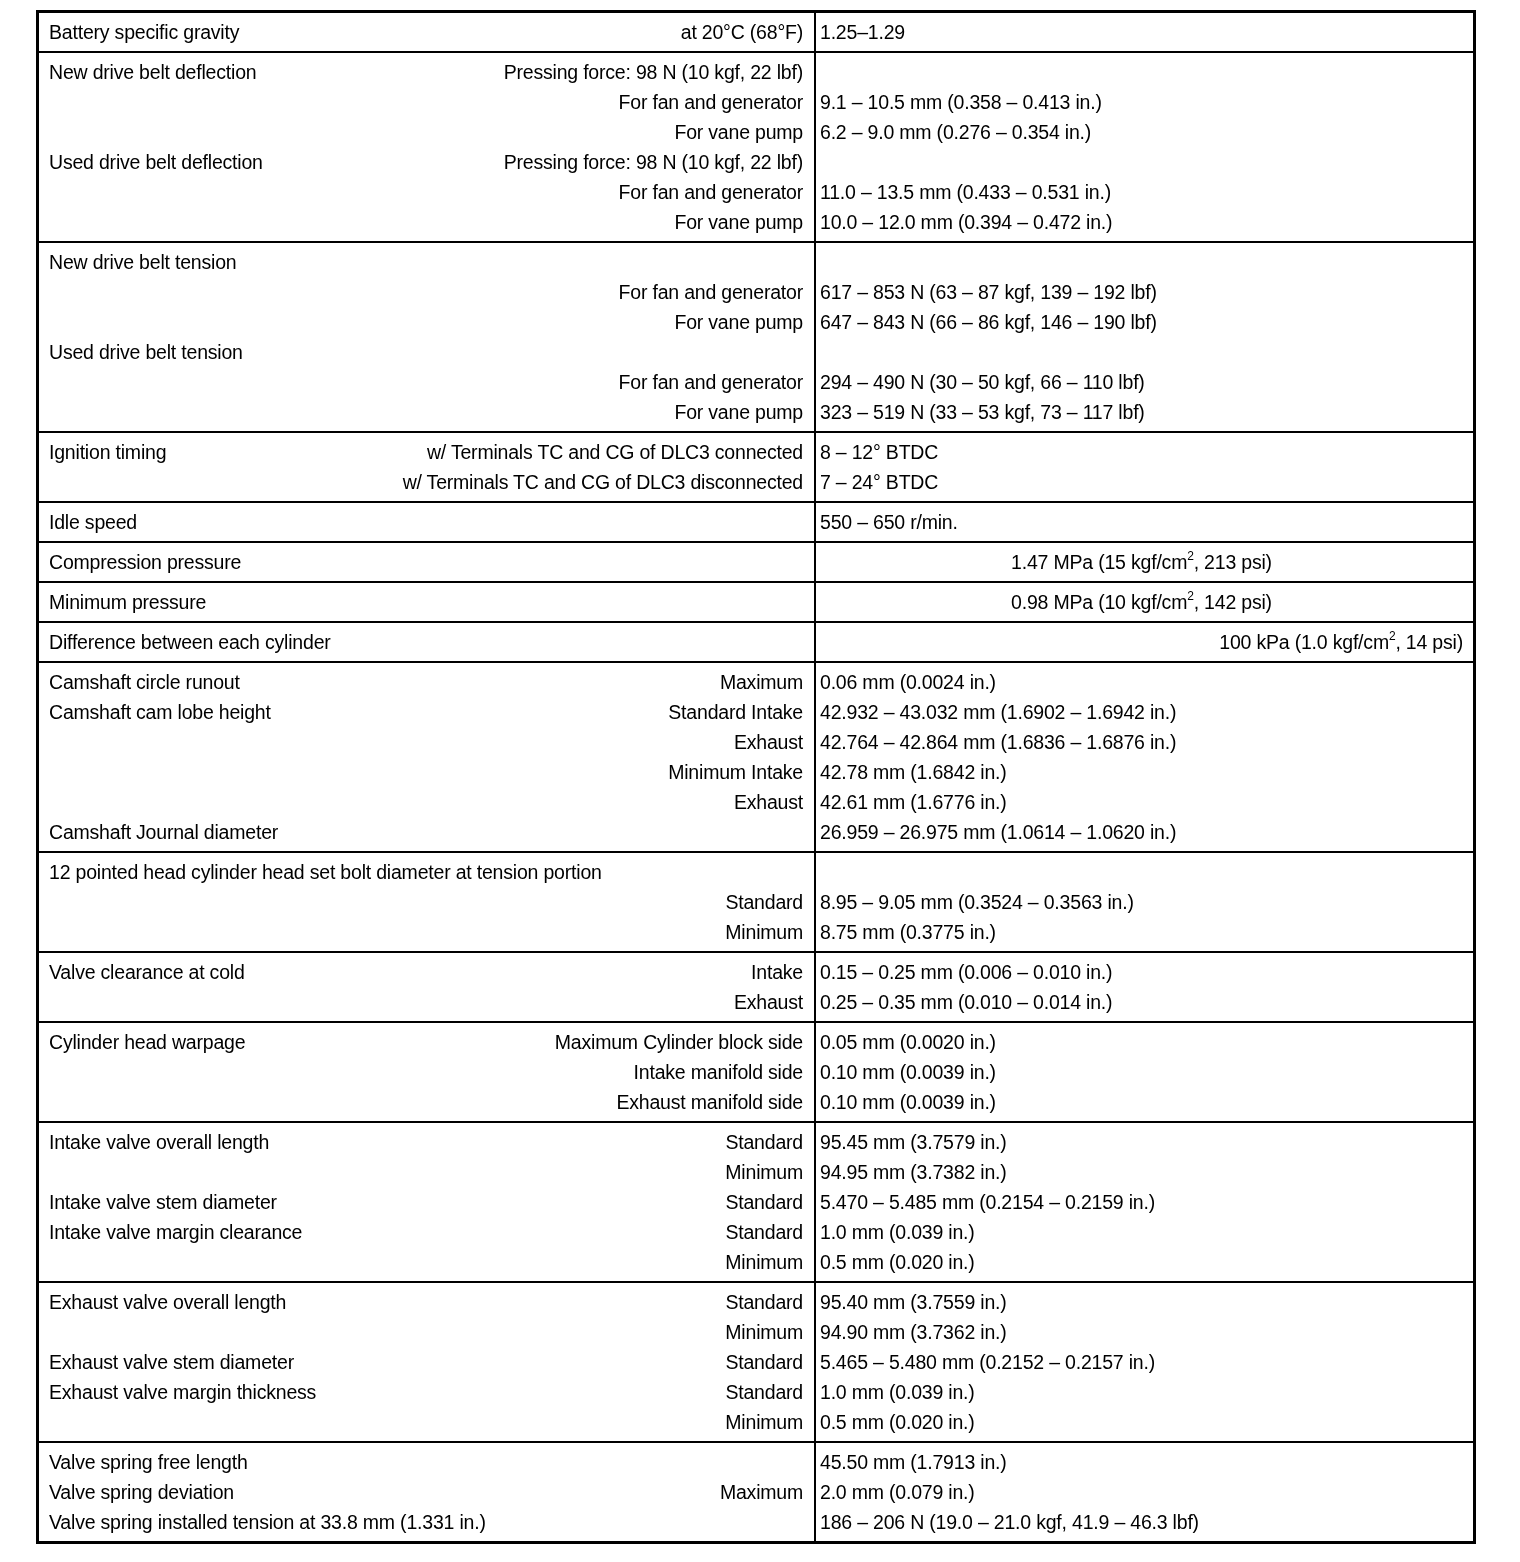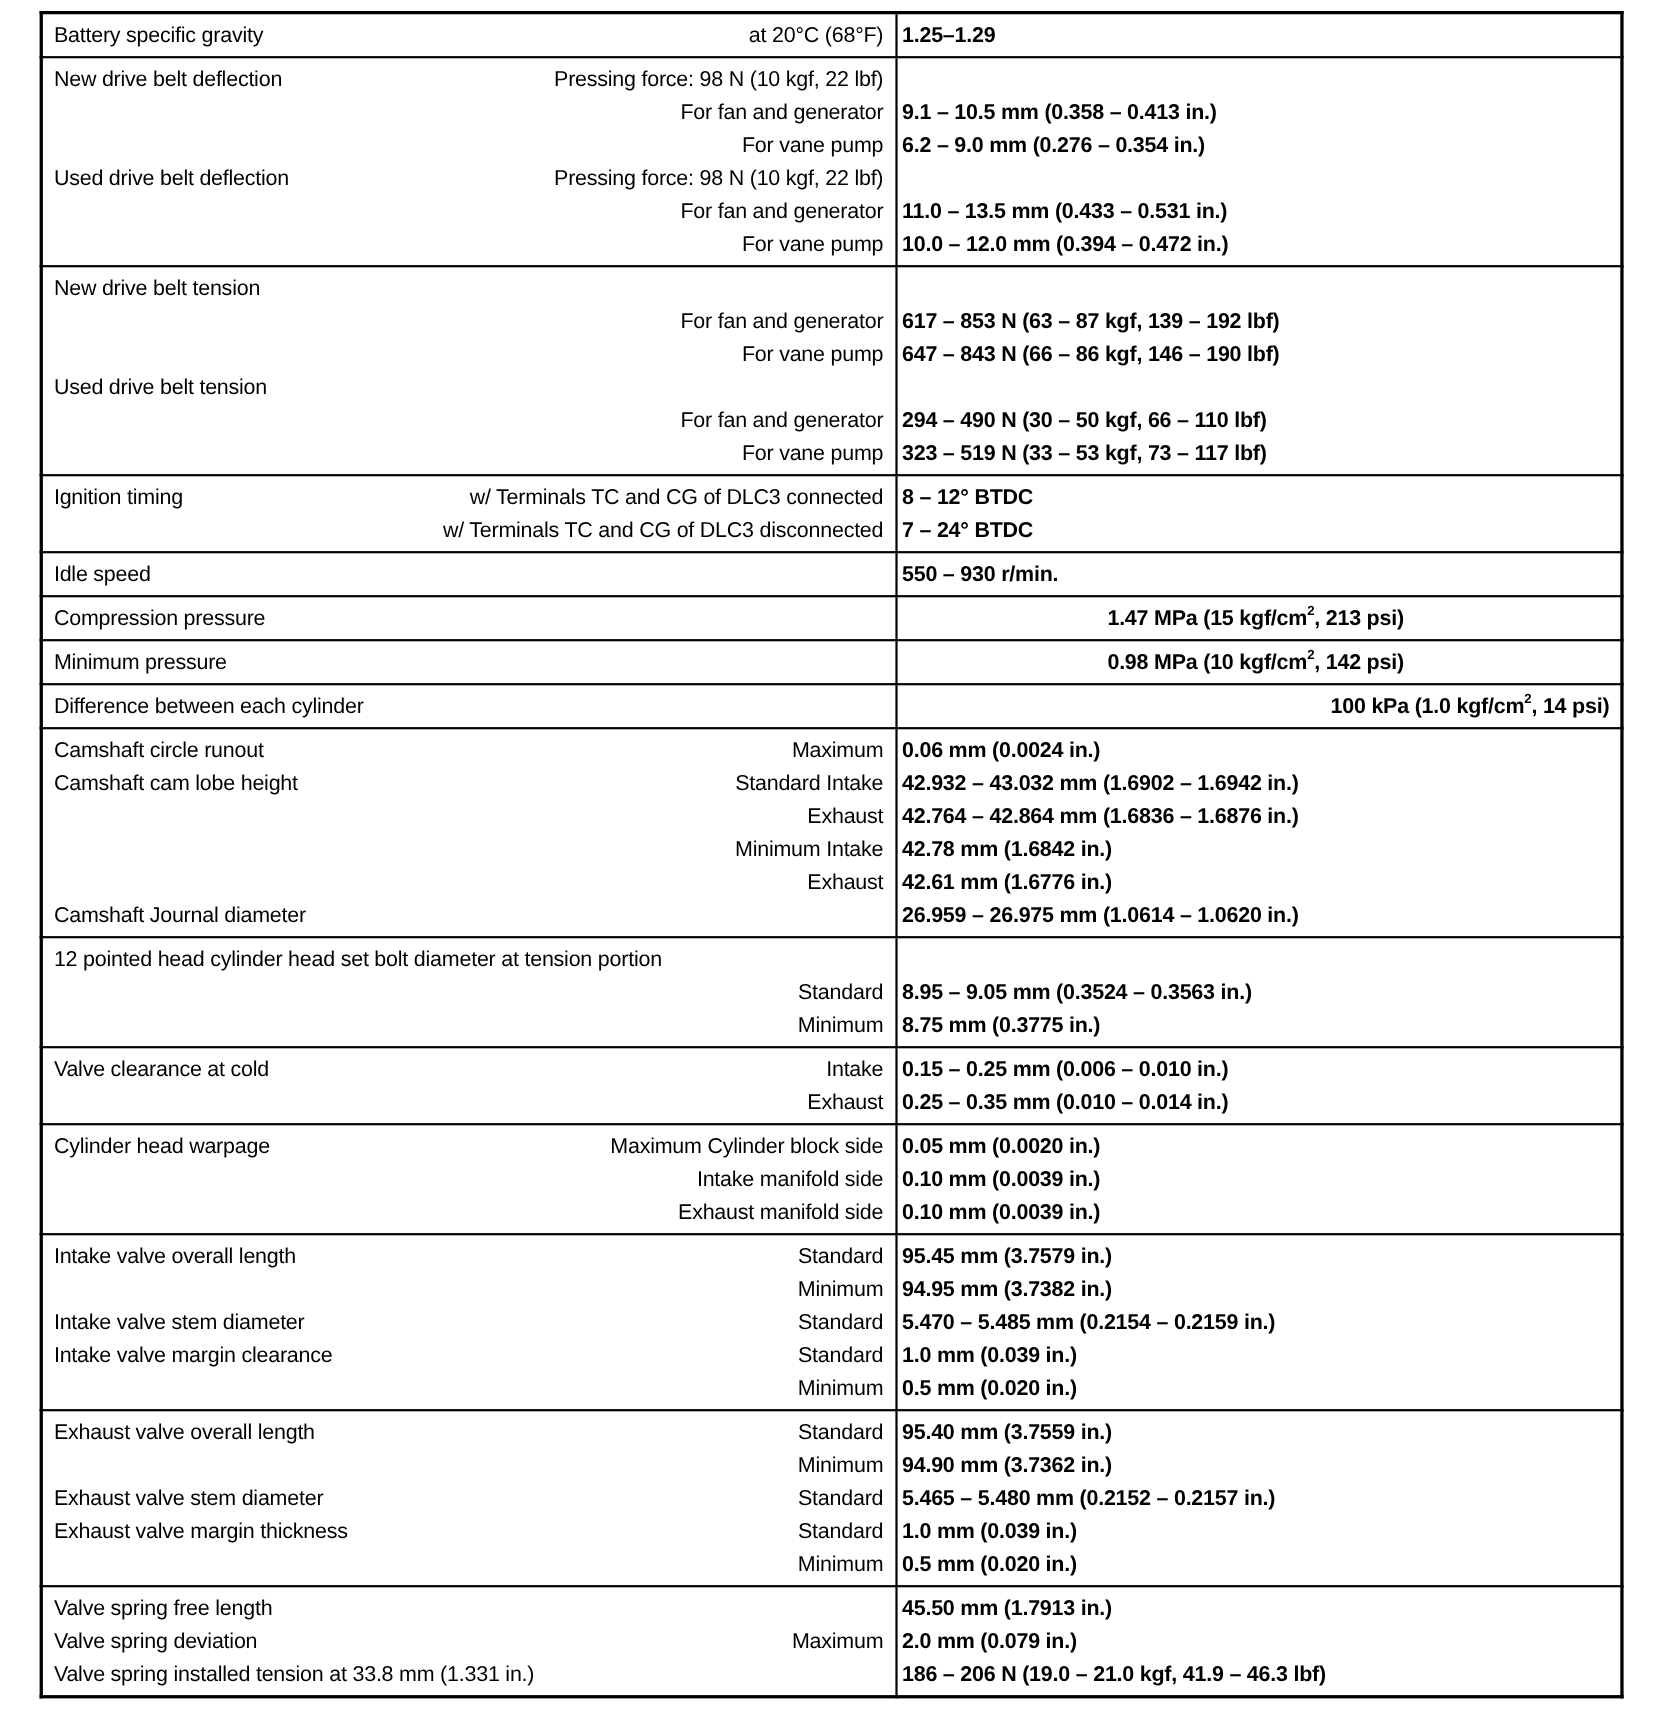--- a/index.html
+++ b/index.html
@@ -2,21 +2,21 @@
 <html><head>
 <meta charset="utf-8">
 <style>
   html, body { margin: 0; padding: 0; background: #ffffff; }
   body { width: 1520px; height: 1562px; position: relative; overflow: hidden;
          font-family: "Liberation Sans", sans-serif; color: #000; }
   #spec-table { position: absolute; left: 36px; top: 10px; width: 1440px;
                 border-collapse: collapse; border: 3px solid #000; table-layout: fixed; }
   #spec-table td { border: 2px solid #000; vertical-align: top; padding: 4px 10px 4px 10px; }
   #spec-table td.lcol { width: 754px; padding-right: 11px; }
-  #spec-table td.rcol { padding-left: 4px; font-weight: bold; }
+  #spec-table td.rcol { padding-left: 4px; }
   .line { height: 30px; line-height: 30px; font-size: 19.5px; white-space: nowrap;
           display: flex; justify-content: space-between; letter-spacing: -0.2px; }
   .line .lbl { text-align: center; }
   .line .cond { text-align: right; }
   sup { font-size: 12px; line-height: 0; position: relative; top: -2px; vertical-align: super; }
 </style>
 </head>
 <body>
 
 <table id="spec-table">
@@ -152,21 +152,21 @@
       </tr>
       <tr>
         <td class="lcol">
           <div class="line">
             <span class="lbl">Idle speed</span>
             <span class="cond"></span>
           </div>
         </td>
         <td class="rcol">
           <div class="line">
-            <span>550 – 930 r/min.</span>
+            <span>550 – 650 r/min.</span>
           </div>
         </td>
       </tr>
       <tr>
         <td class="lcol">
           <div class="line">
             <span class="lbl">Compression pressure</span>
             <span class="cond"></span>
           </div>
         </td>

